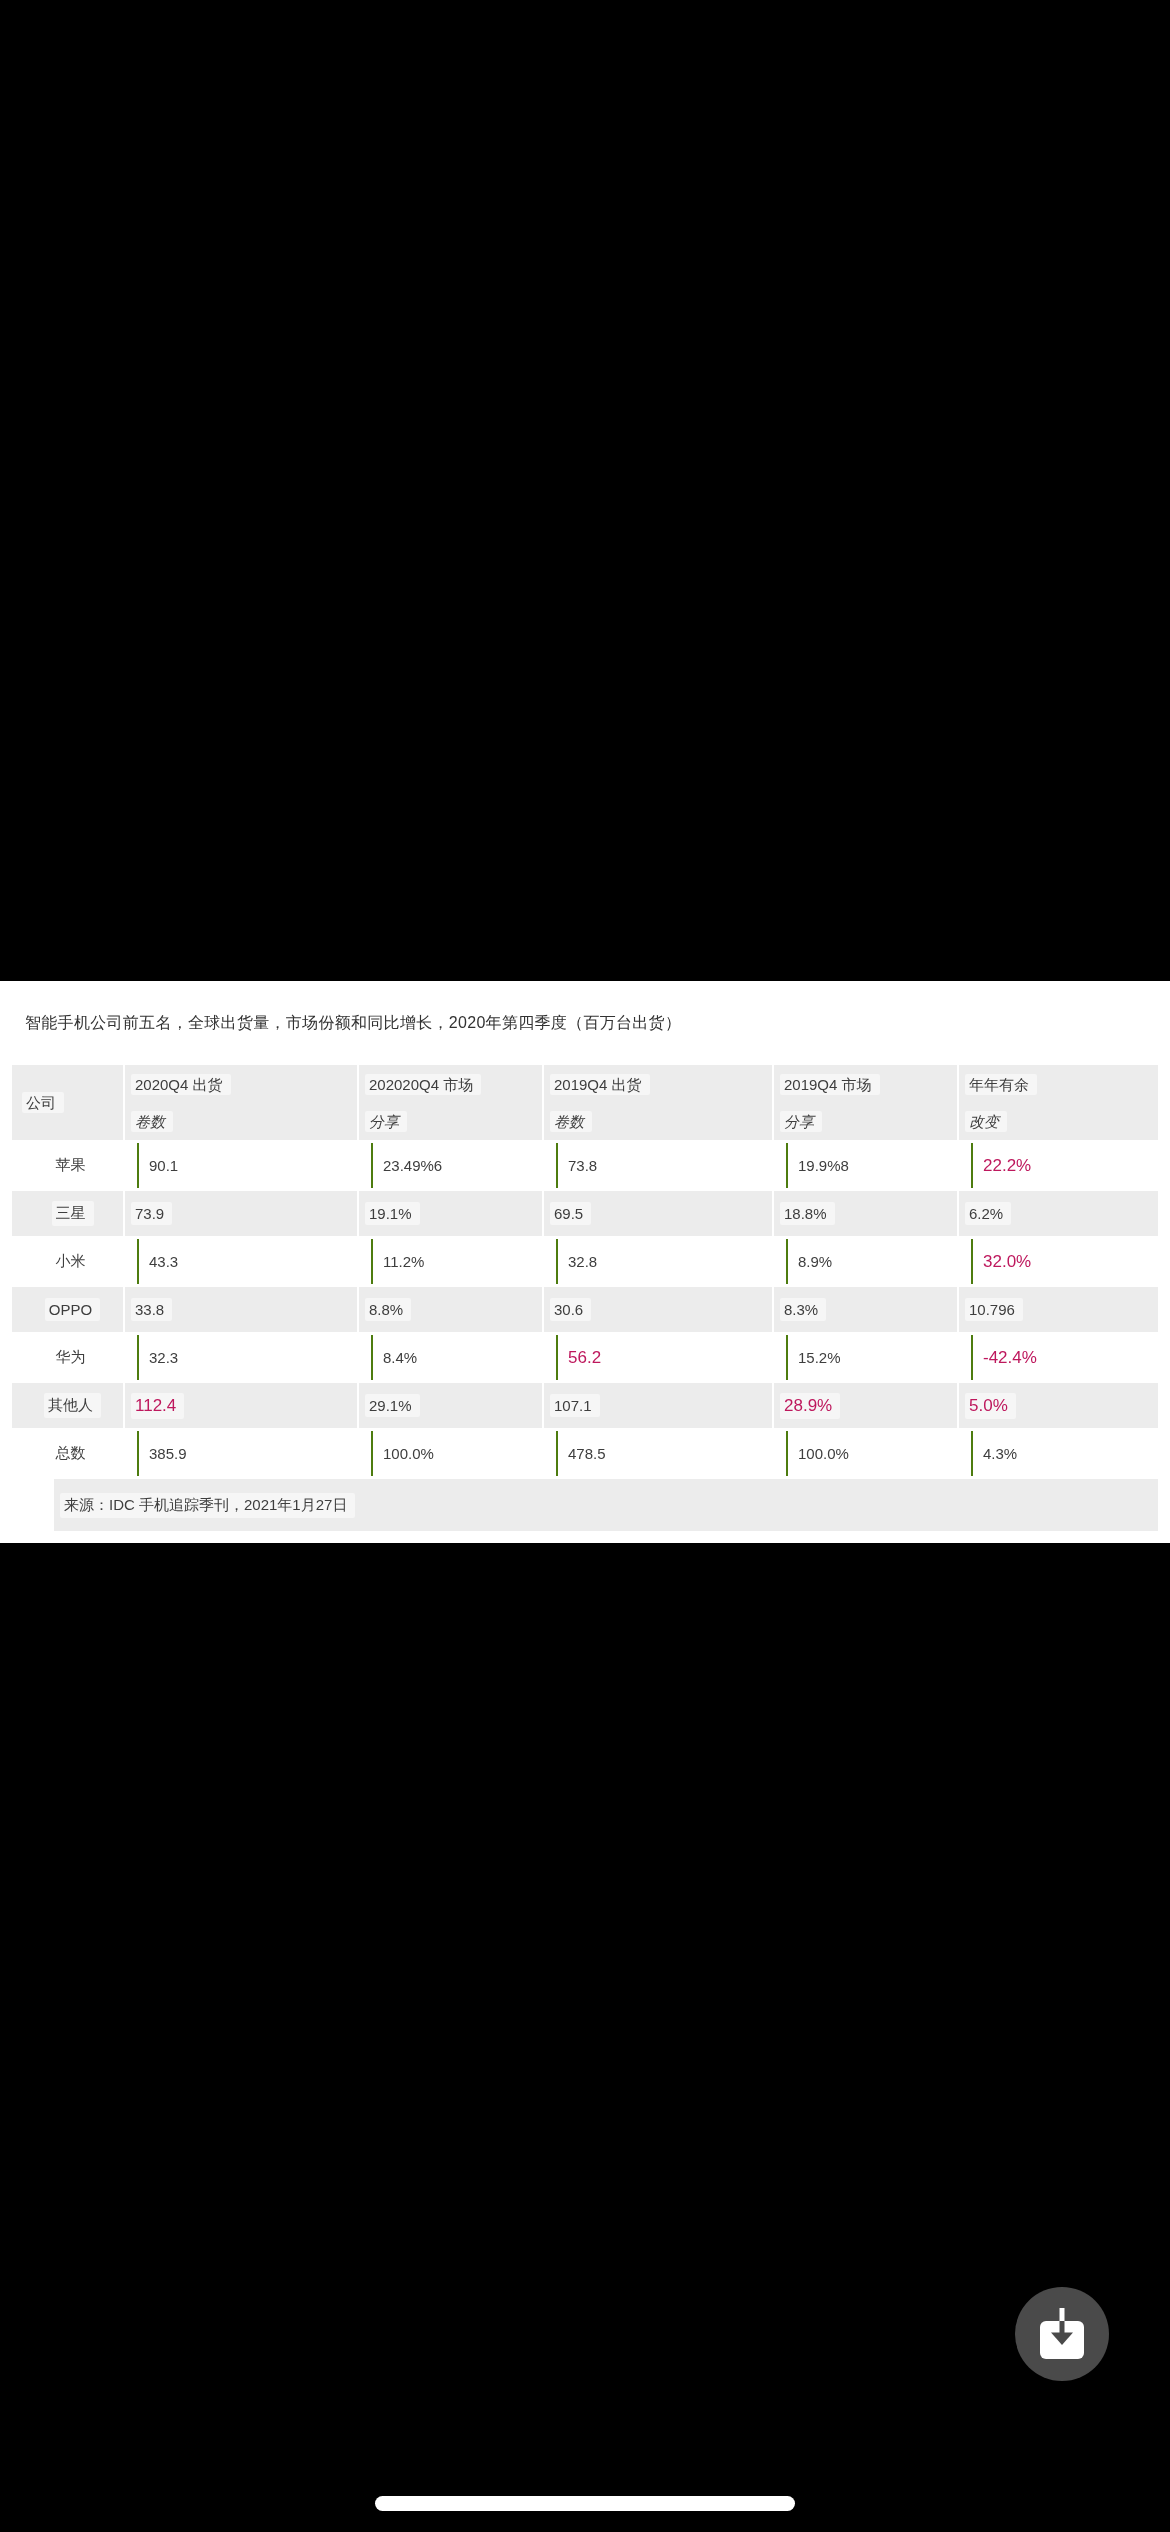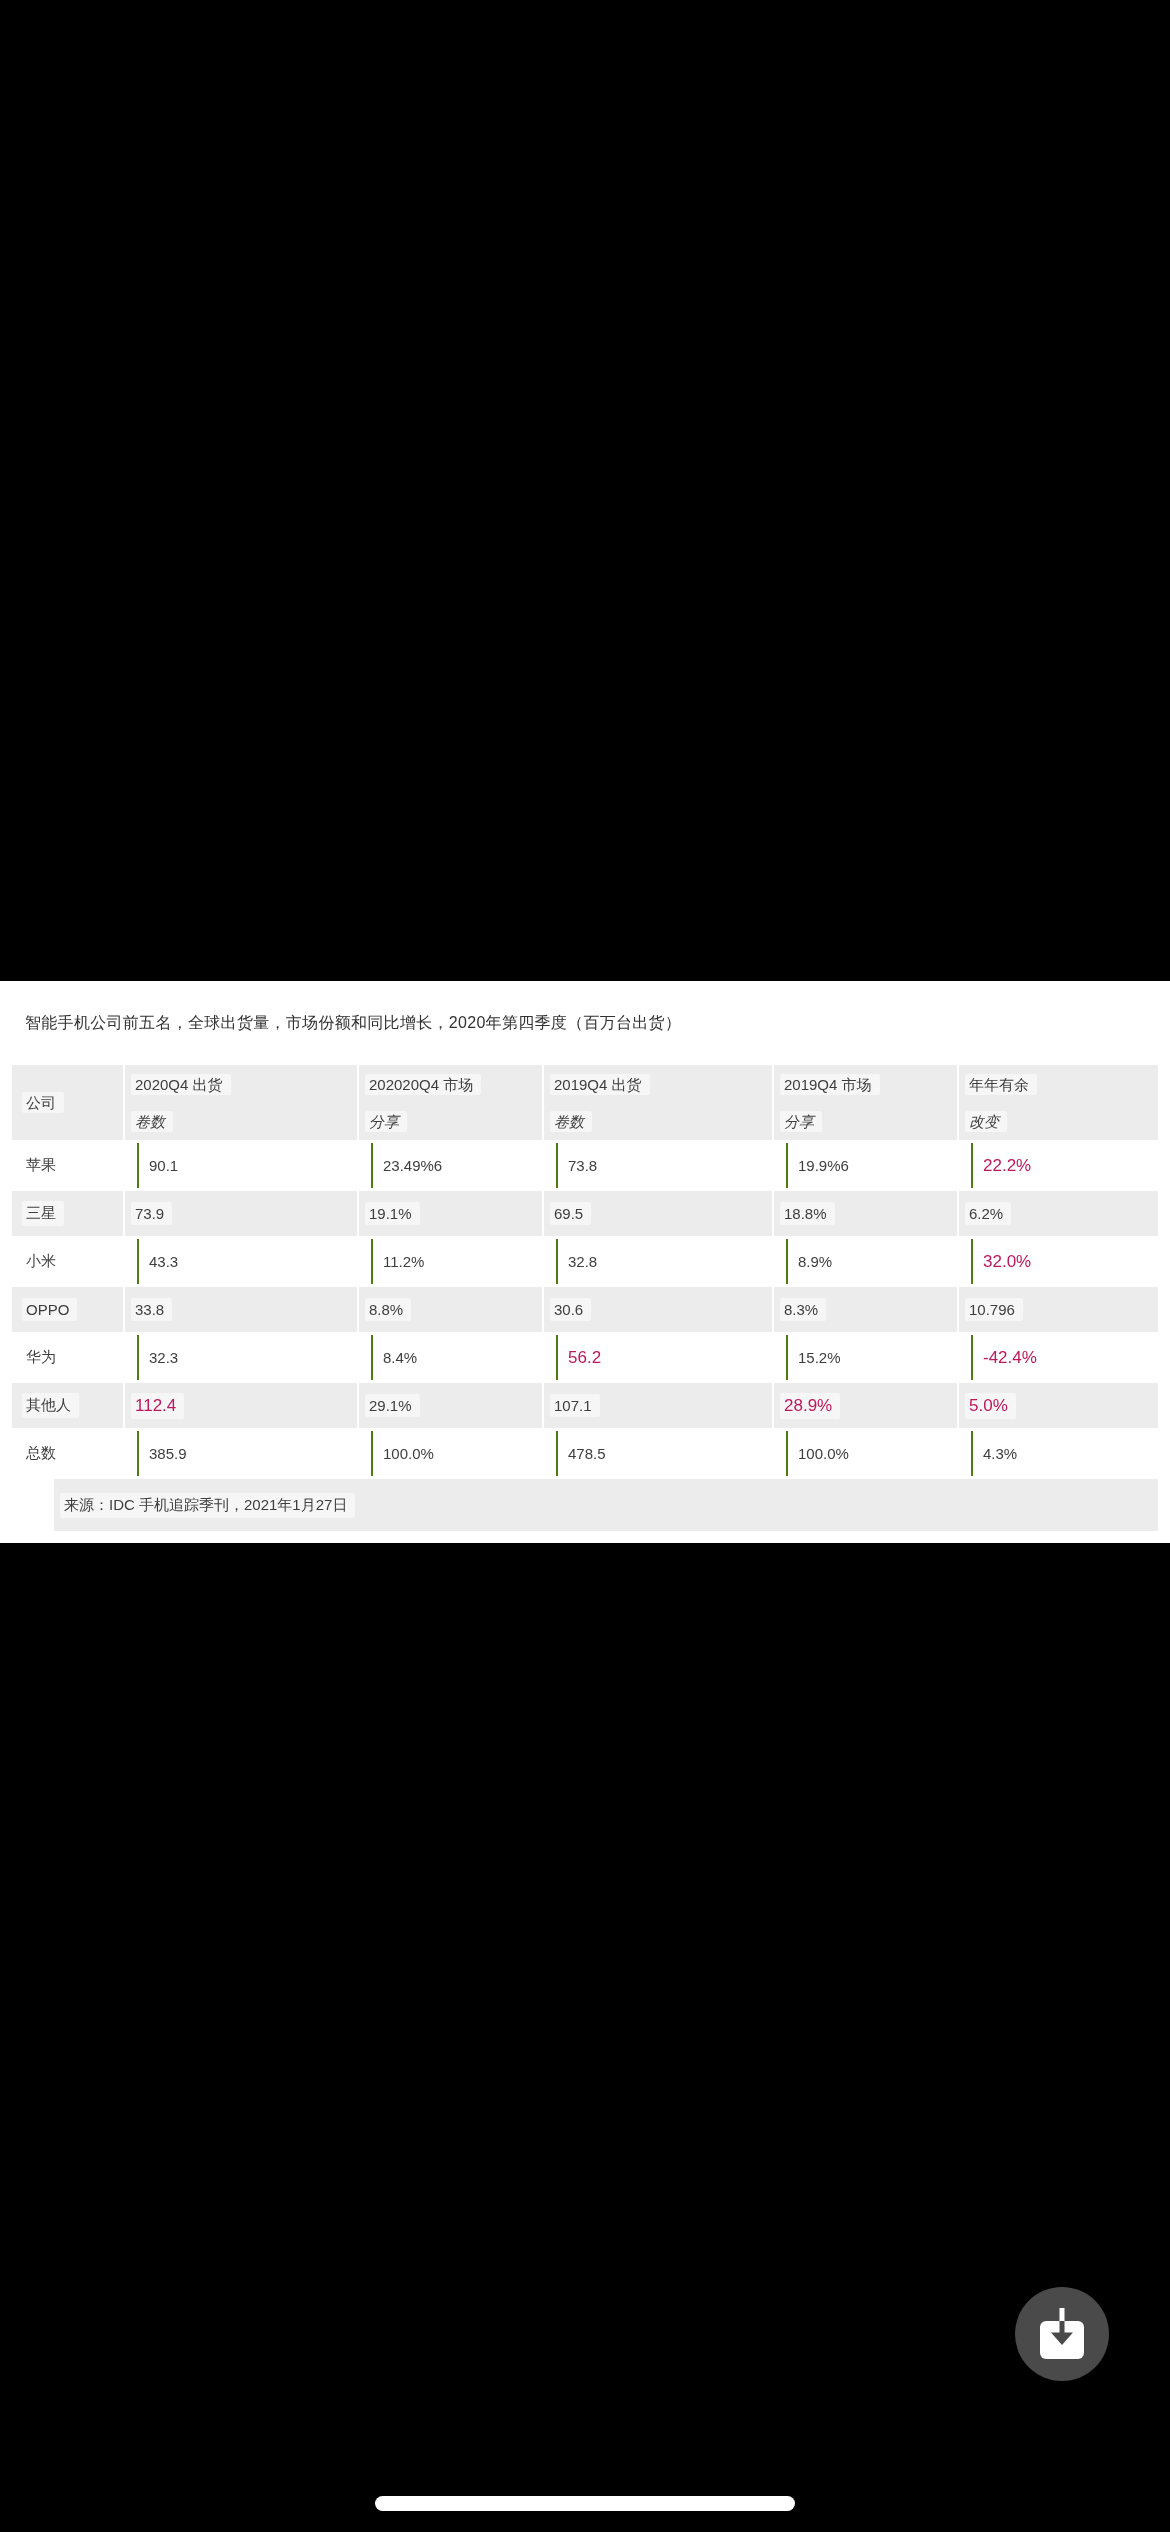--- a/index.html
+++ b/index.html
@@ -33,21 +33,21 @@
     margin-bottom: 3px;
   }
   .hrow { height: 75px; }
   .drow { height: 45px; }
   .cell {
     display: flex; align-items: center;
     padding-left: 6px;
     font-size: 15px; color: #3e3e3e;
     overflow: hidden; white-space: nowrap;
   }
-  .cell.company { padding-left: 10px; }
+  .cell.company { padding-left: 10px; justify-content: center; }
   .hrow .cell { background: #ececec; flex-direction: column; align-items: flex-start; justify-content: center; }
   .hrow .hline { line-height: 1; }
   .hrow .hline + .hline { margin-top: 16px; font-style: italic; }
   .gray .cell { background: #ececec; }
   .white .cell { background: #fff; }
   .white .cell + .cell { border-left: 2px solid #4d7c0f; margin-left: 12px; }
   .patch {
     padding: 3px 8px 3px 4px;
     border-radius: 2px;
     background: transparent;
@@ -120,21 +120,21 @@
             <div class="cell">
               <span class="patch">90.1</span>
             </div>
             <div class="cell">
               <span class="patch">23.49%6</span>
             </div>
             <div class="cell">
               <span class="patch">73.8</span>
             </div>
             <div class="cell">
-              <span class="patch">19.9%6</span>
+              <span class="patch">19.9%8</span>
             </div>
             <div class="cell">
               <span class="patch cell-large">22.2%</span>
             </div>
           </div>
           <div class="drow gray">
             <div class="cell company">
               <span class="patch">三星</span>
             </div>
             <div class="cell">

